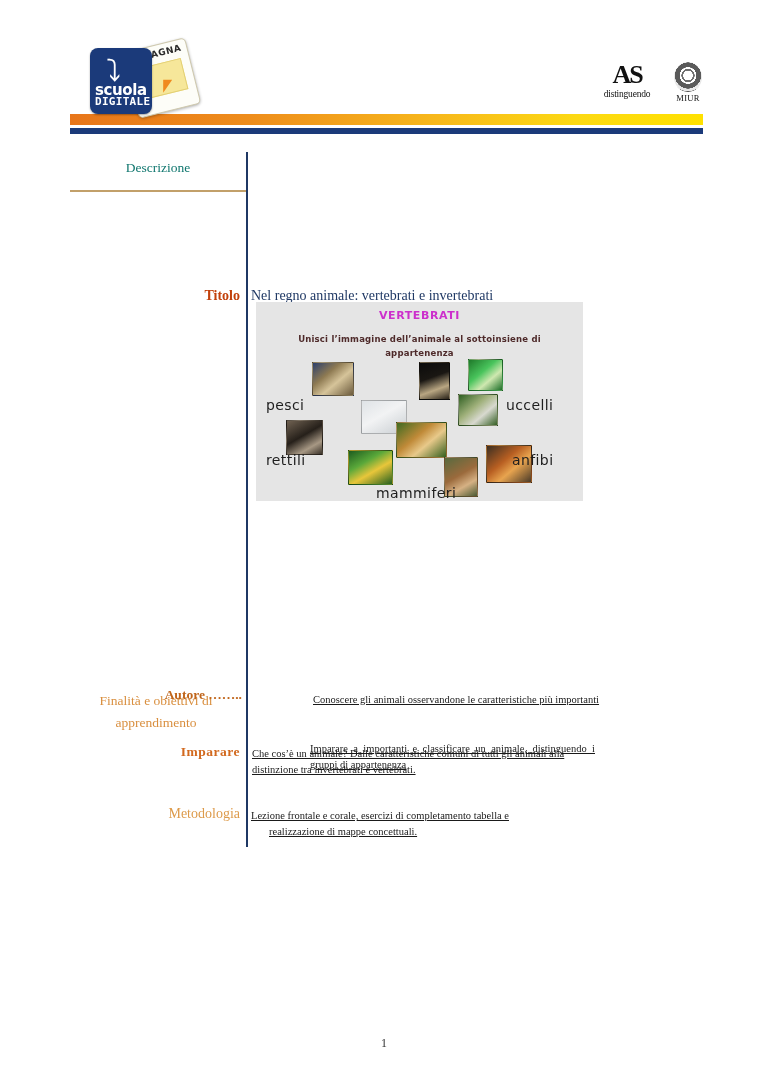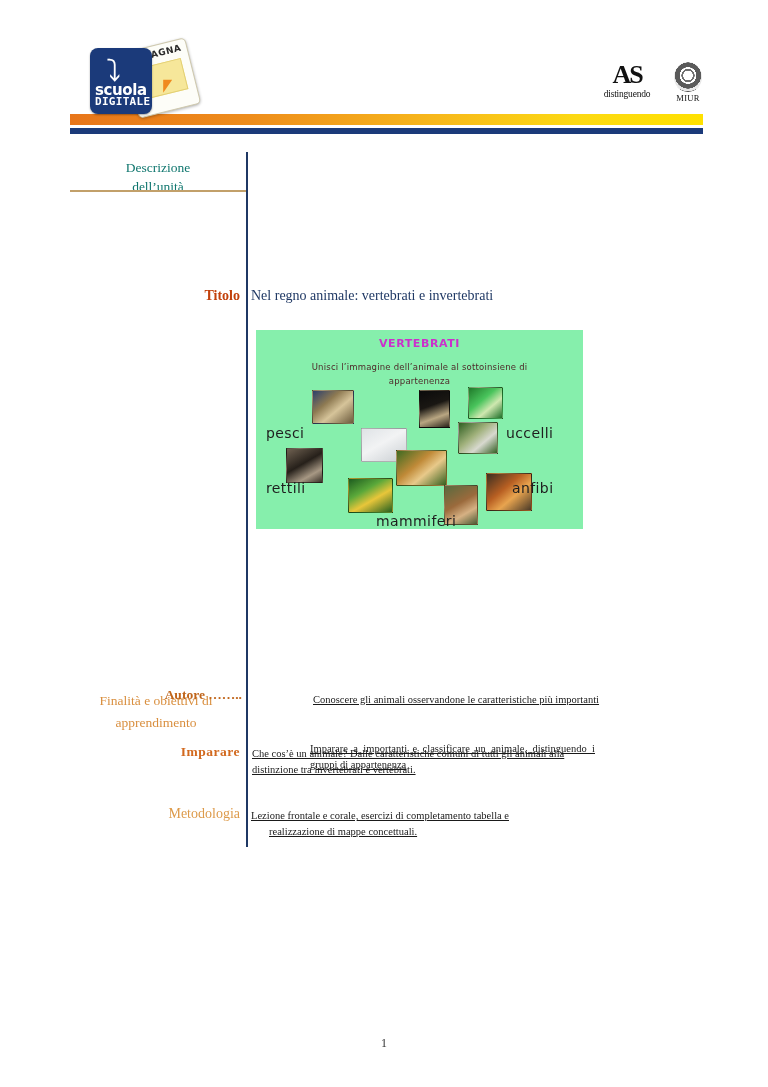--- a/index.html
+++ b/index.html
@@ -279,42 +279,41 @@
     left: 251px; top: 808px;
     width: 315px;
   }
   .val-metodologia .l2 { display: block; padding-left: 18px; }
 
   
   .slide {
     position: absolute;
     left: 256px; top: 302px;
     width: 327px; height: 199px;
-    background: #86efac;
-    margin-top: 28px;
+    background: #e5e5e5;
   }
   .slide-title {
     position: absolute;
     left: 0; top: 7px;
     width: 327px;
     text-align: center;
     color: #cc2fcc;
     font-family: "DejaVu Sans", sans-serif;
     font-weight: bold;
     font-size: 11px;
     letter-spacing: 0.6px;
   }
   .slide-sub {
     position: absolute;
     left: 28px; top: 30px;
     width: 271px;
     text-align: center;
     color: #4e2a2a;
     font-family: "DejaVu Sans", sans-serif;
-    font-weight: normal;
+    font-weight: bold;
     font-size: 8.5px;
     line-height: 14px;
     letter-spacing: 0.2px;
   }
   .slide-lbl {
     position: absolute;
     color: #1e1e1e;
     font-family: "DejaVu Sans", sans-serif;
     font-size: 14px;
     letter-spacing: 0.4px;
@@ -393,21 +392,20 @@
     </div>
 
     <div class="bar-gradient"></div>
     <div class="bar-navy"></div>
   </div>
 
   <div class="vrule"></div>
 
   <div class="lbl lbl-desc">
     <div>Descrizione</div>
-    <div>dell’unità</div>
   </div>
   <div class="underline-gold"></div>
 
   <div class="lbl-titolo">Titolo</div>
   <div class="val val-titolo">Nel regno animale: vertebrati e invertebrati</div>
 
   <div class="slide">
     <div class="slide-title">VERTEBRATI</div>
     <div class="slide-sub">Unisci l’immagine dell’animale al sottoinsiene di appartenenza</div>
 

